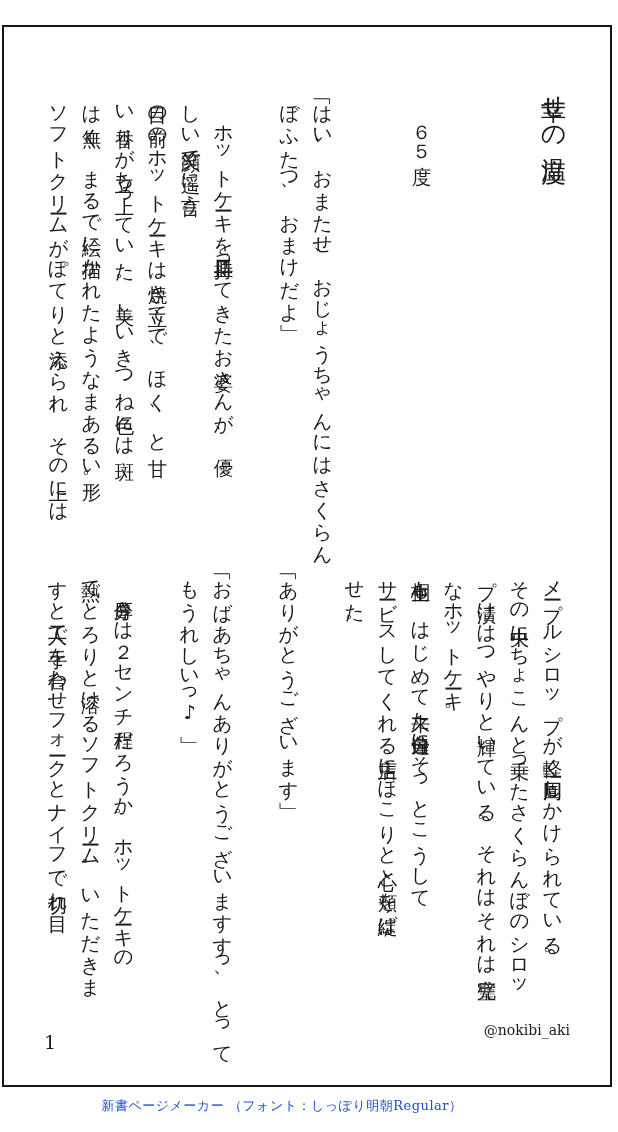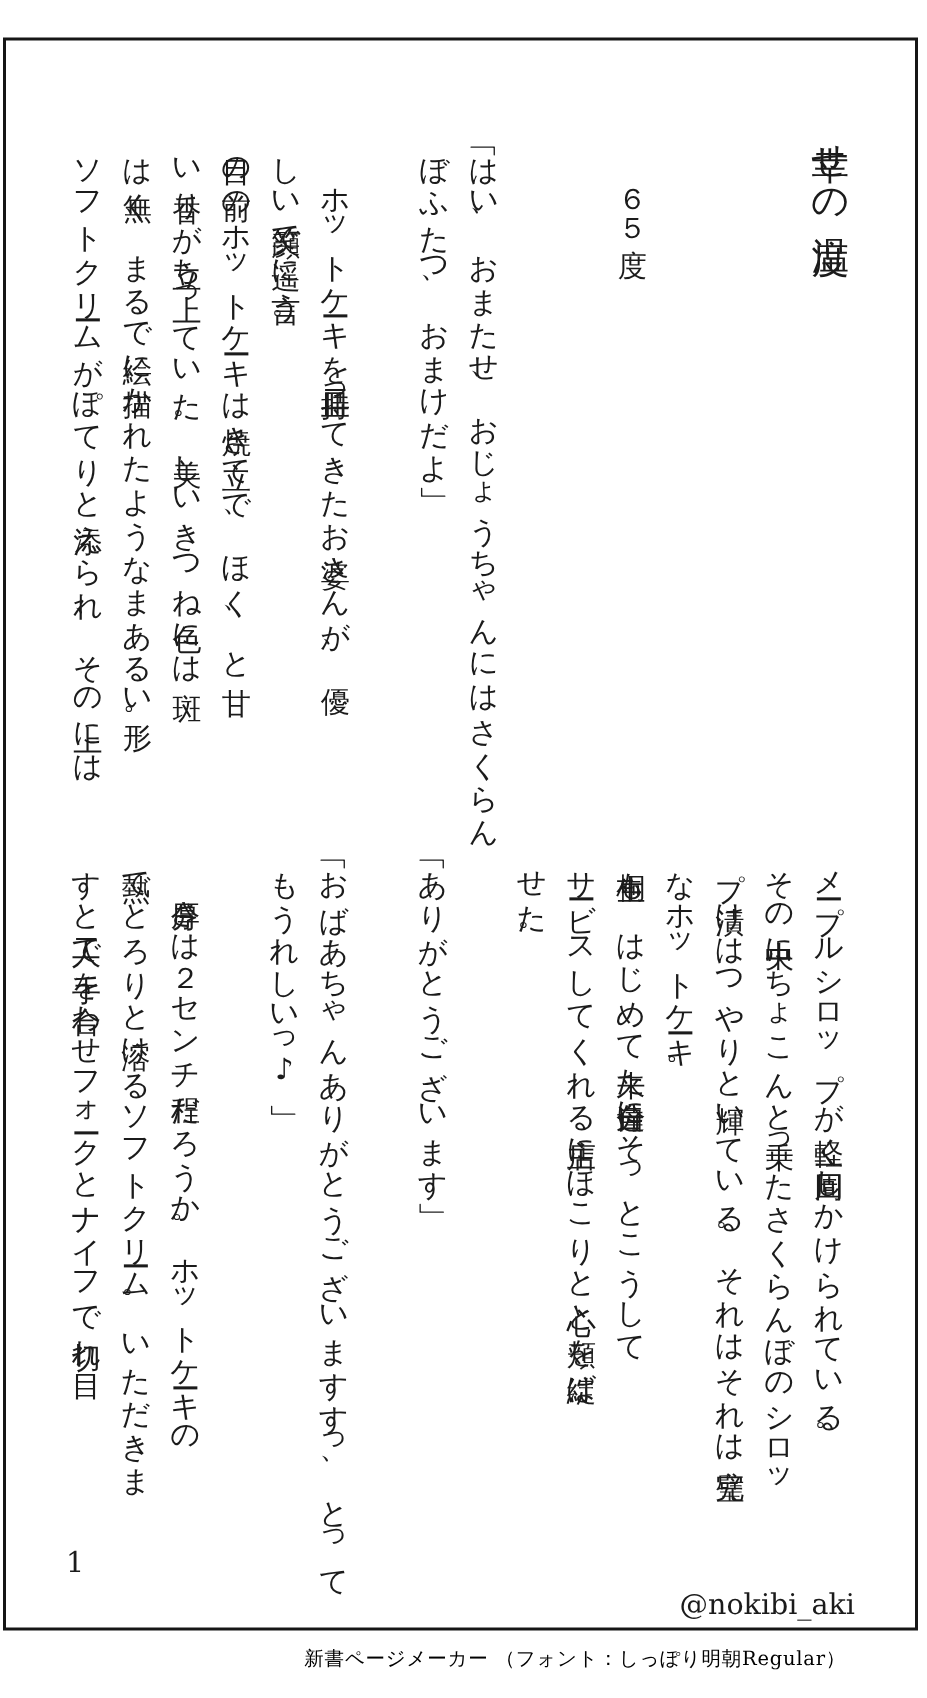--- a/index.html
+++ b/index.html
@@ -64,31 +64,31 @@
   }
   .page-number {
     position: absolute;
     left: 44px;
     top: 1031px;
     font-size: 19px;
   }
   .author-handle {
     position: absolute;
     right: 48px;
-    top: 1059px;
-    font-size: 19px;
+    top: 1022px;
+    font-size: 14px;
   }
   .maker-caption {
     position: absolute;
     left: 0;
     top: 1097px;
     width: 564px;
-    text-align: right;
+    text-align: center;
     font-size: 13px;
-    color: #000000;
+    color: #1d4ed8;
     letter-spacing: 0.5px;
   }
 </style>
 </head>
 <body>
 
 <div class="page-frame"></div>
 
 <div class="title-v">幸せの温度</div>
 

